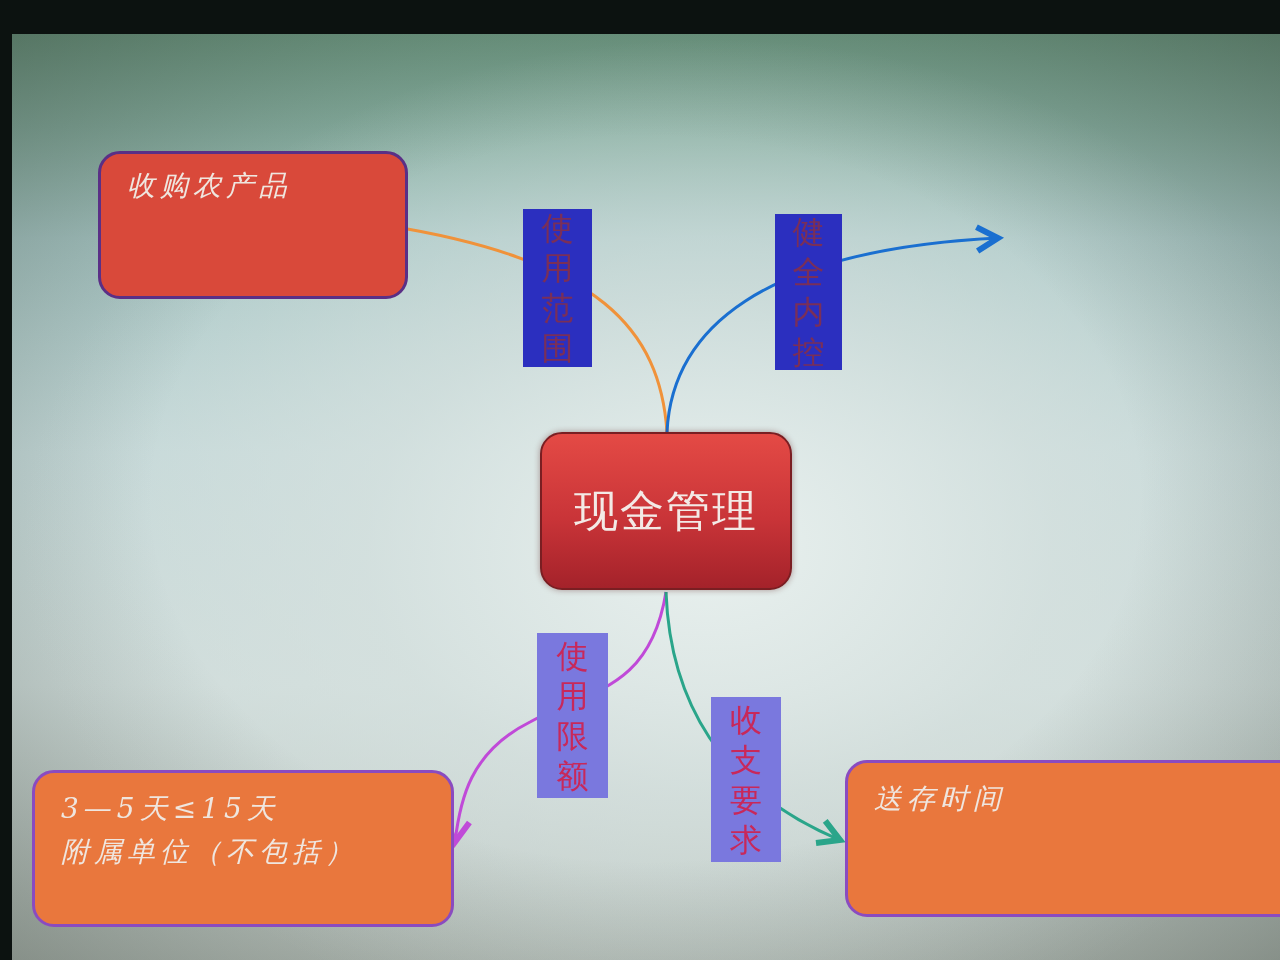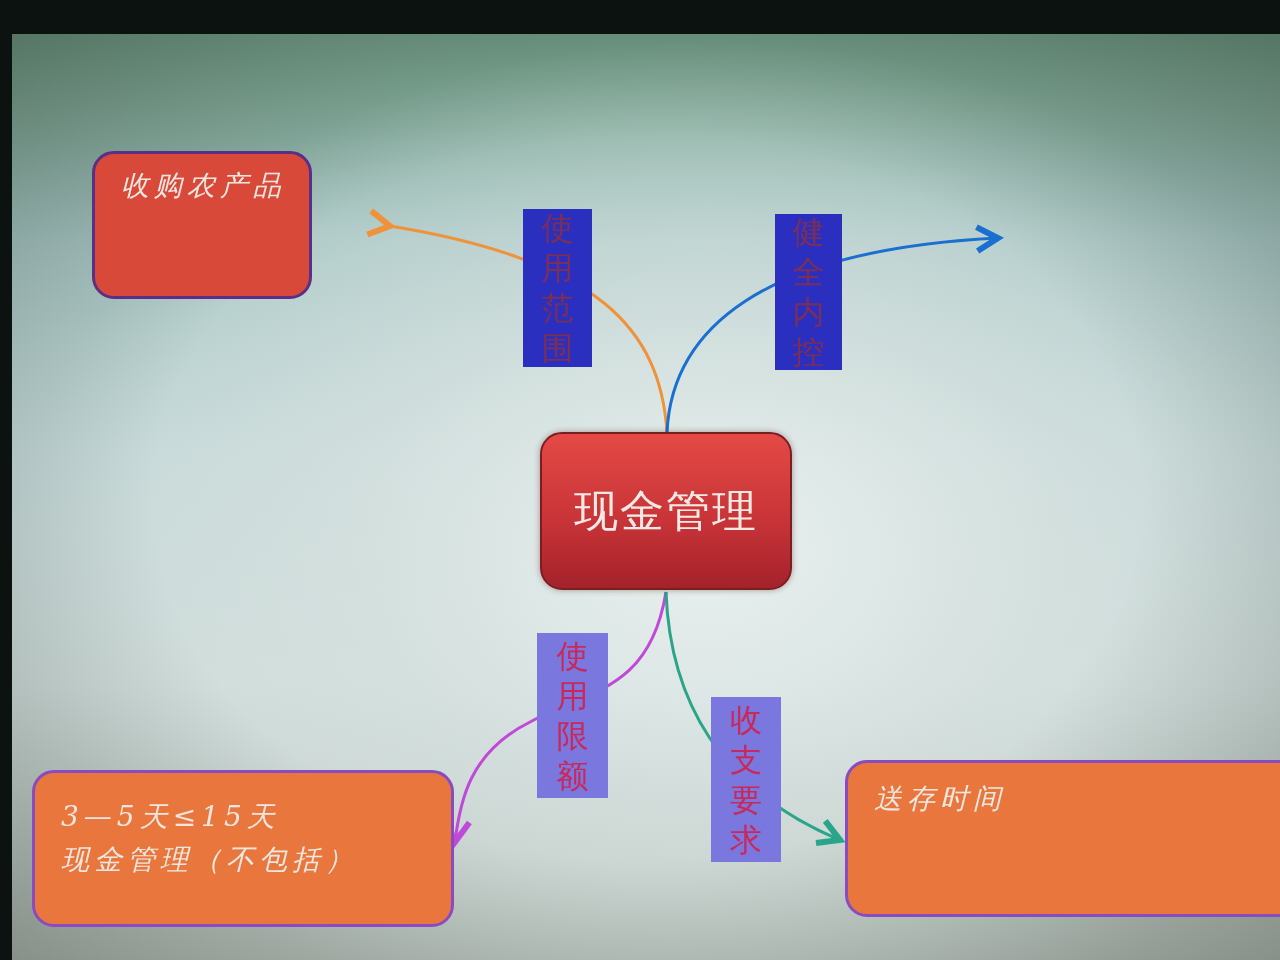--- a/index.html
+++ b/index.html
@@ -67,21 +67,21 @@
     <marker id="arrGreen" markerWidth="10" markerHeight="10" refX="8" refY="5" orient="auto">
       <path d="M1,1 L8,5 L1,9" fill="none" stroke="#2aa58a" stroke-width="2"></path>
     </marker>
   </defs>
   <path d="M667,432 C660,330 600,260 390,226" fill="none" stroke="#f0923a" stroke-width="3" marker-end="url(#arrOrange)"></path>
   <path d="M667,432 C672,330 760,250 998,238" fill="none" stroke="#1a6fd0" stroke-width="3" marker-end="url(#arrBlue)"></path>
   <path d="M666,592 C650,690 590,690 530,722 C470,752 460,800 455,842" fill="none" stroke="#c04ad8" stroke-width="3" marker-end="url(#arrPurple)"></path>
   <path d="M666,592 C670,700 720,790 840,840" fill="none" stroke="#2aa58a" stroke-width="3" marker-end="url(#arrGreen)"></path>
 </svg>
 
-<div class="node node-red" style="left:92px; top:151px; width:220px; height:148px;">
+<div class="node node-red" style="left:98px; top:151px; width:310px; height:148px;">
   <span class="line">收购农产品</span>
 </div>
 
 <div class="label label-dark" style="left:523px; top:209px; width:69px; height:158px;">
   <span>使</span>
   <span>用</span>
   <span>范</span>
   <span>围</span>
 </div>
 
@@ -103,20 +103,20 @@
   <span>额</span>
 </div>
 
 <div class="label label-light" style="left:711px; top:697px; width:70px; height:165px;">
   <span>收</span>
   <span>支</span>
   <span>要</span>
   <span>求</span>
 </div>
 
-<div class="node node-orange" style="left:32px; top:770px; width:422px; height:157px; padding-top:22px;">
+<div class="node node-orange" style="left:32px; top:770px; width:422px; height:157px; padding-top:14px;">
   <span class="line">3—5天≤15天</span>
-  <span class="line">现金管理（不包括）</span>
+  <span class="line">附属单位（不包括）</span>
 </div>
 
 <div class="node node-orange" style="left:845px; top:760px; width:464px; height:157px; padding-top:14px;">
   <span class="line">送存时间</span>
 </div>
 
 </body></html>

